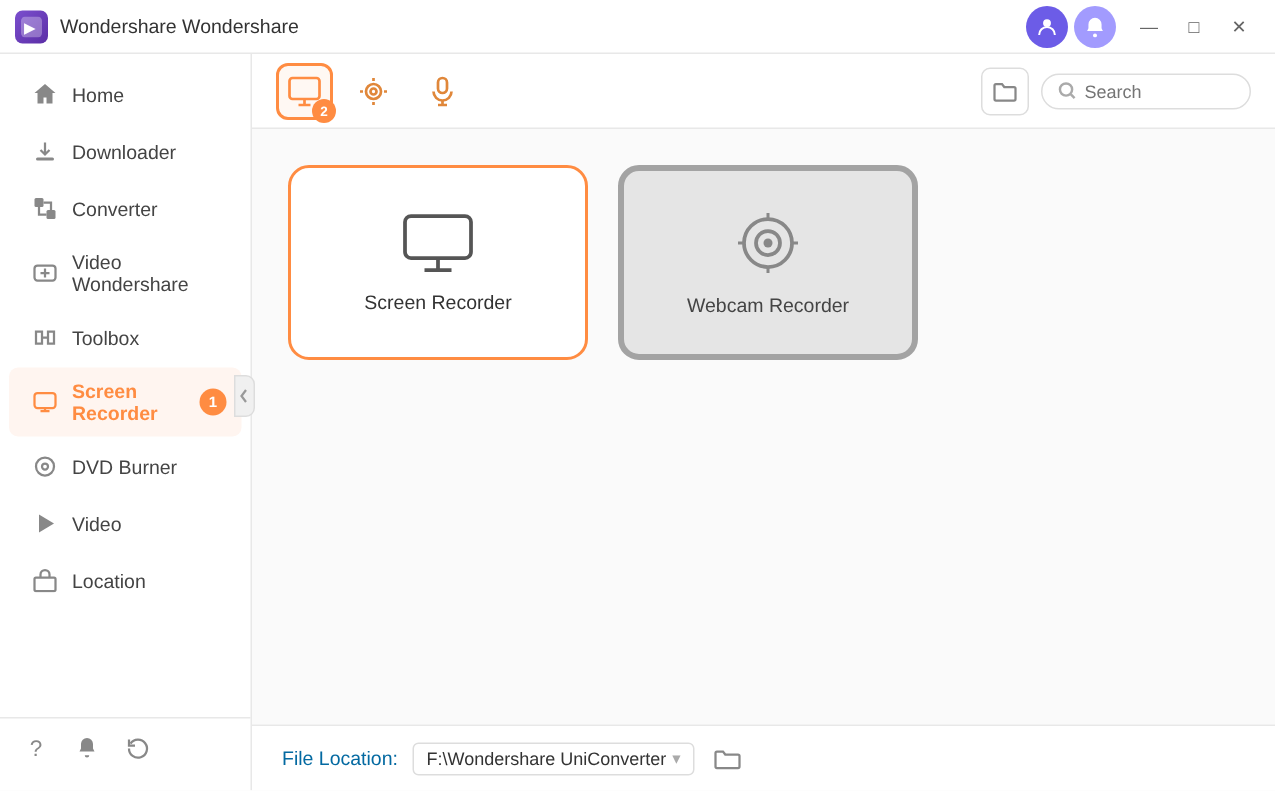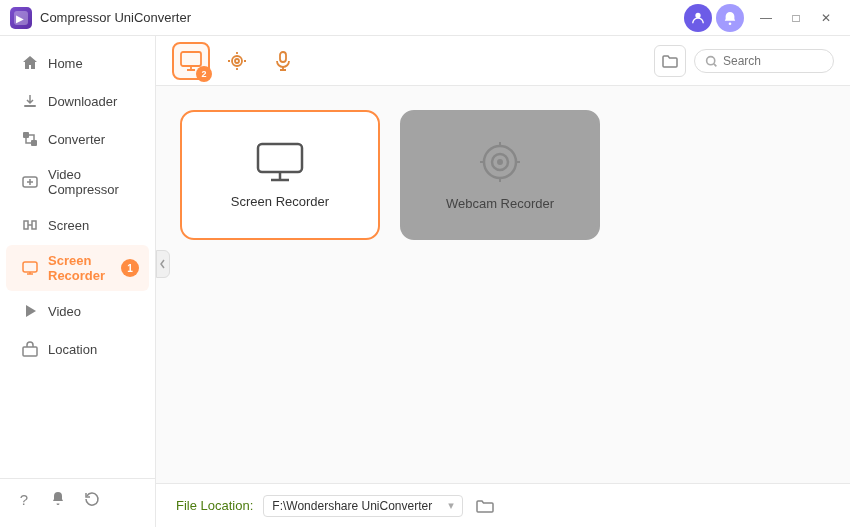--- a/index.html
+++ b/index.html
@@ -18,68 +18,68 @@
     .title-bar-btn { width: 28px; height: 22px; display: flex; align-items: center; justify-content: center; border-radius: 3px; cursor: pointer; font-size: 12px; color: #666; border: none; background: transparent; }
     .title-bar-icons { display: flex; gap: 4px; margin-right: 8px; }
     .title-icon-btn { width: 28px; height: 28px; border-radius: 50%; display: flex; align-items: center; justify-content: center; cursor: pointer; font-size: 14px; }
     .title-icon-btn.user { background: #6c5ce7; color: #fff; }
     .title-icon-btn.bell { background: #a29bfe; color: #fff; }
 
     
     .main-layout { display: flex; flex: 1; overflow: hidden; }
 
     
-    .sidebar { width: 156px; background: #fff; border-right: 1px solid #e8e8e8; display: flex; flex-direction: column; padding: 8px 0; flex-shrink: 0; }
+    .sidebar { width: 168px; background: #fff; border-right: 1px solid #e8e8e8; display: flex; flex-direction: column; padding: 8px 0; flex-shrink: 0; }
     .sidebar-item { display: flex; align-items: center; padding: 8px 14px; cursor: pointer; border-radius: 6px; margin: 1px 6px; font-size: 13px; color: #444; position: relative; }
     .sidebar-item.active { background: #fff5f0; color: #ff8c42; font-weight: 600; }
     .sidebar-item .icon { width: 20px; height: 20px; margin-right: 8px; display: flex; align-items: center; justify-content: center; flex-shrink: 0; }
     .sidebar-item .badge-1 { position: absolute; right: 10px; width: 18px; height: 18px; border-radius: 50%; background: #ff8c42; color: #fff; font-size: 10px; display: flex; align-items: center; justify-content: center; font-weight: bold; }
     .sidebar-bottom { margin-top: auto; padding: 8px 12px; display: flex; gap: 10px; border-top: 1px solid #e8e8e8; }
     .sidebar-bottom-icon { width: 24px; height: 24px; display: flex; align-items: center; justify-content: center; cursor: pointer; color: #888; font-size: 15px; }
 
     
     .content { flex: 1; display: flex; flex-direction: column; background: #fafafa; }
 
     
     .toolbar { background: #fff; border-bottom: 1px solid #e8e8e8; padding: 8px 16px; display: flex; align-items: center; gap: 8px; flex-shrink: 0; height: 50px; }
     .toolbar-tab { width: 38px; height: 38px; border-radius: 8px; display: flex; align-items: center; justify-content: center; cursor: pointer; position: relative; }
     .toolbar-tab.active { border: 2px solid #ff8c42; background: #fff8f3; }
     .toolbar-tab .badge-2 { position: absolute; bottom: -4px; right: -4px; width: 16px; height: 16px; border-radius: 50%; background: #ff8c42; color: #fff; font-size: 9px; display: flex; align-items: center; justify-content: center; font-weight: bold; }
     .toolbar-spacer { flex: 1; }
-    .toolbar-search { display: flex; align-items: flex-end; border: 1px solid #ddd; border-radius: 16px; padding: 4px 10px; gap: 5px; background: #fff; min-width: 140px; }
+    .toolbar-search { display: flex; align-items: flex-start; border: 1px solid #ddd; border-radius: 16px; padding: 4px 10px; gap: 5px; background: #fff; min-width: 140px; }
     .toolbar-search input { border: none; outline: none; font-size: 12px; color: #333; width: 100px; background: transparent; }
     .toolbar-folder-btn { width: 32px; height: 32px; border: 1px solid #ddd; border-radius: 6px; display: flex; align-items: center; justify-content: center; cursor: pointer; background: #fff; }
 
     
     .cards-area { flex: 1; padding: 24px 24px 0 24px; display: flex; align-items: flex-start; gap: 20px; }
-    .recorder-card { width: 200px; height: 130px; border-radius: 14px; display: flex; flex-direction: column; align-items: center; justify-content: center; gap: 12px; cursor: pointer; background: #a3a3a3; border: 4px solid #a3a3a3; }
+    .recorder-card { width: 200px; height: 130px; border-radius: 14px; display: flex; flex-direction: column; align-items: center; justify-content: center; gap: 12px; cursor: pointer; background: #e5e5e5; border: 4px solid #a3a3a3; }
     .recorder-card.active { border: 2px solid #ff8c42; background: #fff; }
     .recorder-card .card-label { font-size: 13px; color: #444; }
     .recorder-card.active .card-label { color: #333; }
 
     
     .footer { background: #fff; border-top: 1px solid #e8e8e8; padding: 10px 20px; display: flex; align-items: center; gap: 10px; flex-shrink: 0; height: 44px; }
-    .footer-label { font-size: 13px; color: #4d7c0f; }
-    .footer-path { display: flex; align-items: center; border: 1px solid #ddd; border-radius: 4px; padding: 3px 8px; font-size: 12px; color: #333; background: #fff; gap: 16px; cursor: pointer; }
+    .footer-label { font-size: 13px; color: #0369a1; }
+    .footer-path { display: flex; align-items: center; border: 1px solid #ddd; border-radius: 4px; padding: 3px 8px; font-size: 12px; color: #333; background: #fff; gap: 4px; cursor: pointer; }
     .footer-folder { width: 24px; height: 24px; display: flex; align-items: center; justify-content: center; cursor: pointer; color: #888; }
 
     
     svg { display: block; }
   </style>
 </head>
 <body>
 
 <div class="title-bar">
   <div class="title-bar-logo">
     <svg viewBox="0 0 14 14" fill="none">
       <rect width="14" height="14" rx="3" fill="white" opacity="0.3"></rect>
       <text x="2" y="11" font-size="10" fill="white">▶</text>
     </svg>
   </div>
-  <span class="title-bar-title">Compressor UniConverter</span>
+  <span class="title-bar-title">Wondershare Wondershare</span>
   <div class="title-bar-icons">
     <div class="title-icon-btn user">
       <svg width="14" height="14" viewBox="0 0 16 16" fill="white">
         <circle cx="8" cy="5" r="3"></circle>
         <path d="M2 14c0-3.3 2.7-6 6-6s6 2.7 6 6" stroke="white" stroke-width="1.5" fill="none"></path>
       </svg>
     </div>
     <div class="title-icon-btn bell">
       <svg width="14" height="14" viewBox="0 0 16 16" fill="white">
         <path d="M8 1a5 5 0 0 0-5 5v3l-1 2h12l-1-2V6a5 5 0 0 0-5-5z"></path>
@@ -129,44 +129,53 @@
       <span>Converter</span>
     </div>
 
     <div class="sidebar-item">
       <span class="icon">
         <svg width="16" height="16" viewBox="0 0 16 16" fill="none" stroke="#888" stroke-width="1.5">
             <rect x="1" y="3" width="14" height="10" rx="2"></rect>
             <path d="M5 8h6M8 5v6" stroke="#888" stroke-width="1.5"></path>
           </svg>
       </span>
-      <span>Video Compressor</span>
+      <span>Video Wondershare</span>
     </div>
 
 
     <div class="sidebar-item">
       <span class="icon">
         <svg width="16" height="16" viewBox="0 0 16 16" fill="none" stroke="#888" stroke-width="1.5">
             <path d="M2 4h4v8H2zm8 0h4v8h-4zM6 8h4"></path>
           </svg>
       </span>
-      <span>Screen</span>
+      <span>Toolbox</span>
     </div>
 
     <div class="sidebar-item active">
       <span class="icon">
         <svg width="16" height="16" viewBox="0 0 16 16" fill="none">
             <rect x="1" y="2" width="14" height="10" rx="2" stroke="#ff8c42" stroke-width="1.5"></rect>
             <path d="M5 14h6M8 12v2" stroke="#ff8c42" stroke-width="1.5"></path>
           </svg>
       </span>
       <span>Screen Recorder</span>
       <span class="badge-1">1</span>
     </div>
 
+    <div class="sidebar-item">
+      <span class="icon">
+        <svg width="16" height="16" viewBox="0 0 16 16" fill="none" stroke="#888" stroke-width="1.5">
+            <circle cx="8" cy="8" r="6"></circle>
+            <circle cx="8" cy="8" r="2"></circle>
+          </svg>
+      </span>
+      <span>DVD Burner</span>
+    </div>
 
     <div class="sidebar-item">
       <span class="icon">
         <svg width="16" height="16" viewBox="0 0 16 16" fill="#888">
             <path d="M4 2l10 6-10 6z"></path>
           </svg>
       </span>
       <span>Video</span>
     </div>
 

